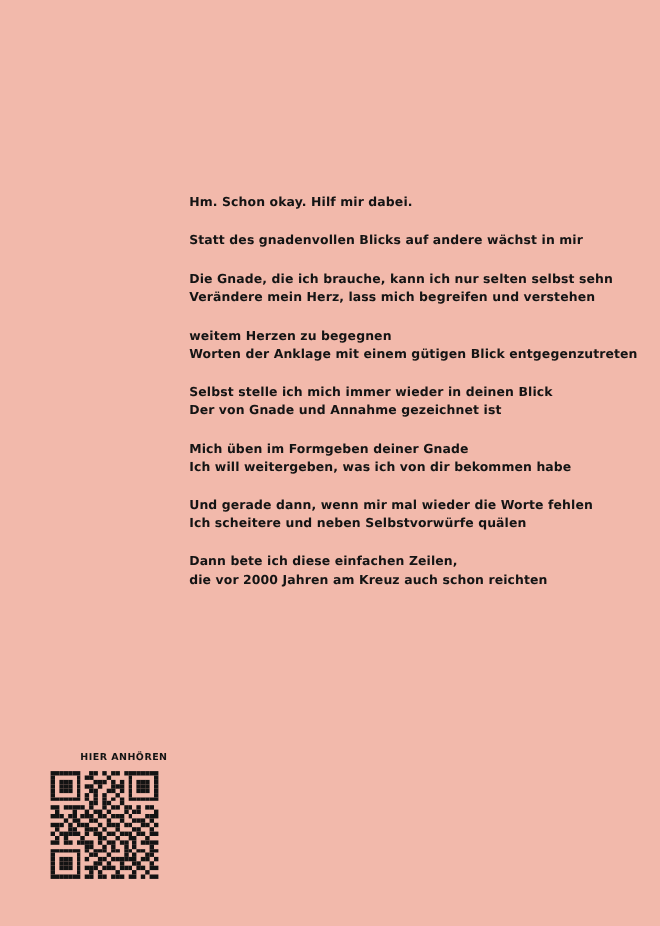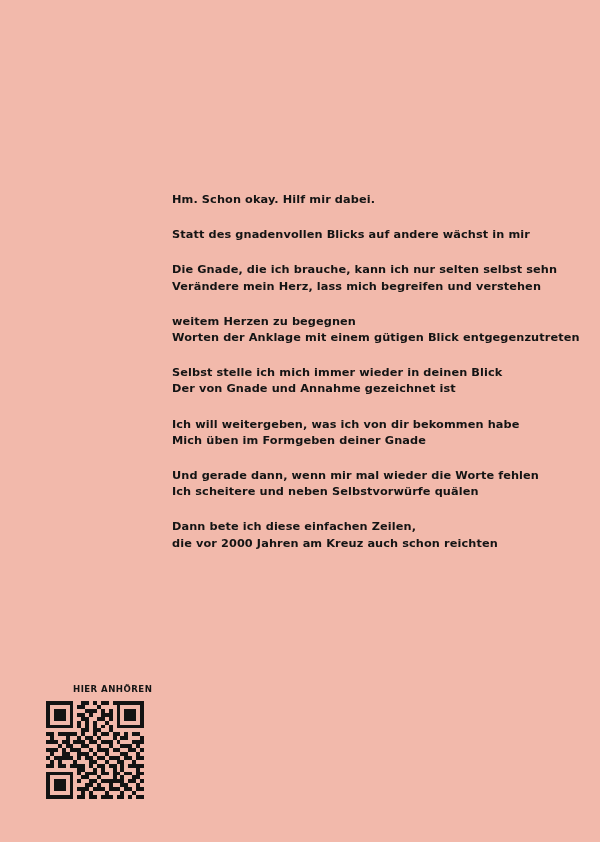--- a/index.html
+++ b/index.html
@@ -15,21 +15,21 @@
     position: relative;
     overflow: hidden;
   }
   .page {
     position: absolute;
     inset: 0;
   }
   .poem {
     position: absolute;
     left: 172px;
-    top: 192px;
+    top: 176px;
     width: 360px;
   }
   .stanza {
     margin-bottom: 19px;
   }
   .stanza:last-child {
     margin-bottom: 0;
   }
   .line {
     font-size: 11.3px;
@@ -84,22 +84,22 @@
     </div>
     <div class="stanza">
       <div class="line">weitem Herzen zu begegnen</div>
       <div class="line">Worten der Anklage mit einem gütigen Blick entgegenzutreten</div>
     </div>
     <div class="stanza">
       <div class="line">Selbst stelle ich mich immer wieder in deinen Blick</div>
       <div class="line">Der von Gnade und Annahme gezeichnet ist</div>
     </div>
     <div class="stanza">
+      <div class="line">Mich üben im Formgeben deiner Gnade</div>
       <div class="line">Ich will weitergeben, was ich von dir bekommen habe</div>
-      <div class="line">Mich üben im Formgeben deiner Gnade</div>
     </div>
     <div class="stanza">
       <div class="line">Und gerade dann, wenn mir mal wieder die Worte fehlen</div>
       <div class="line">Ich scheitere und neben Selbstvorwürfe quälen</div>
     </div>
     <div class="stanza">
       <div class="line">Dann bete ich diese einfachen Zeilen,</div>
       <div class="line">die vor 2000 Jahren am Kreuz auch schon reichten</div>
     </div>
   </div>

